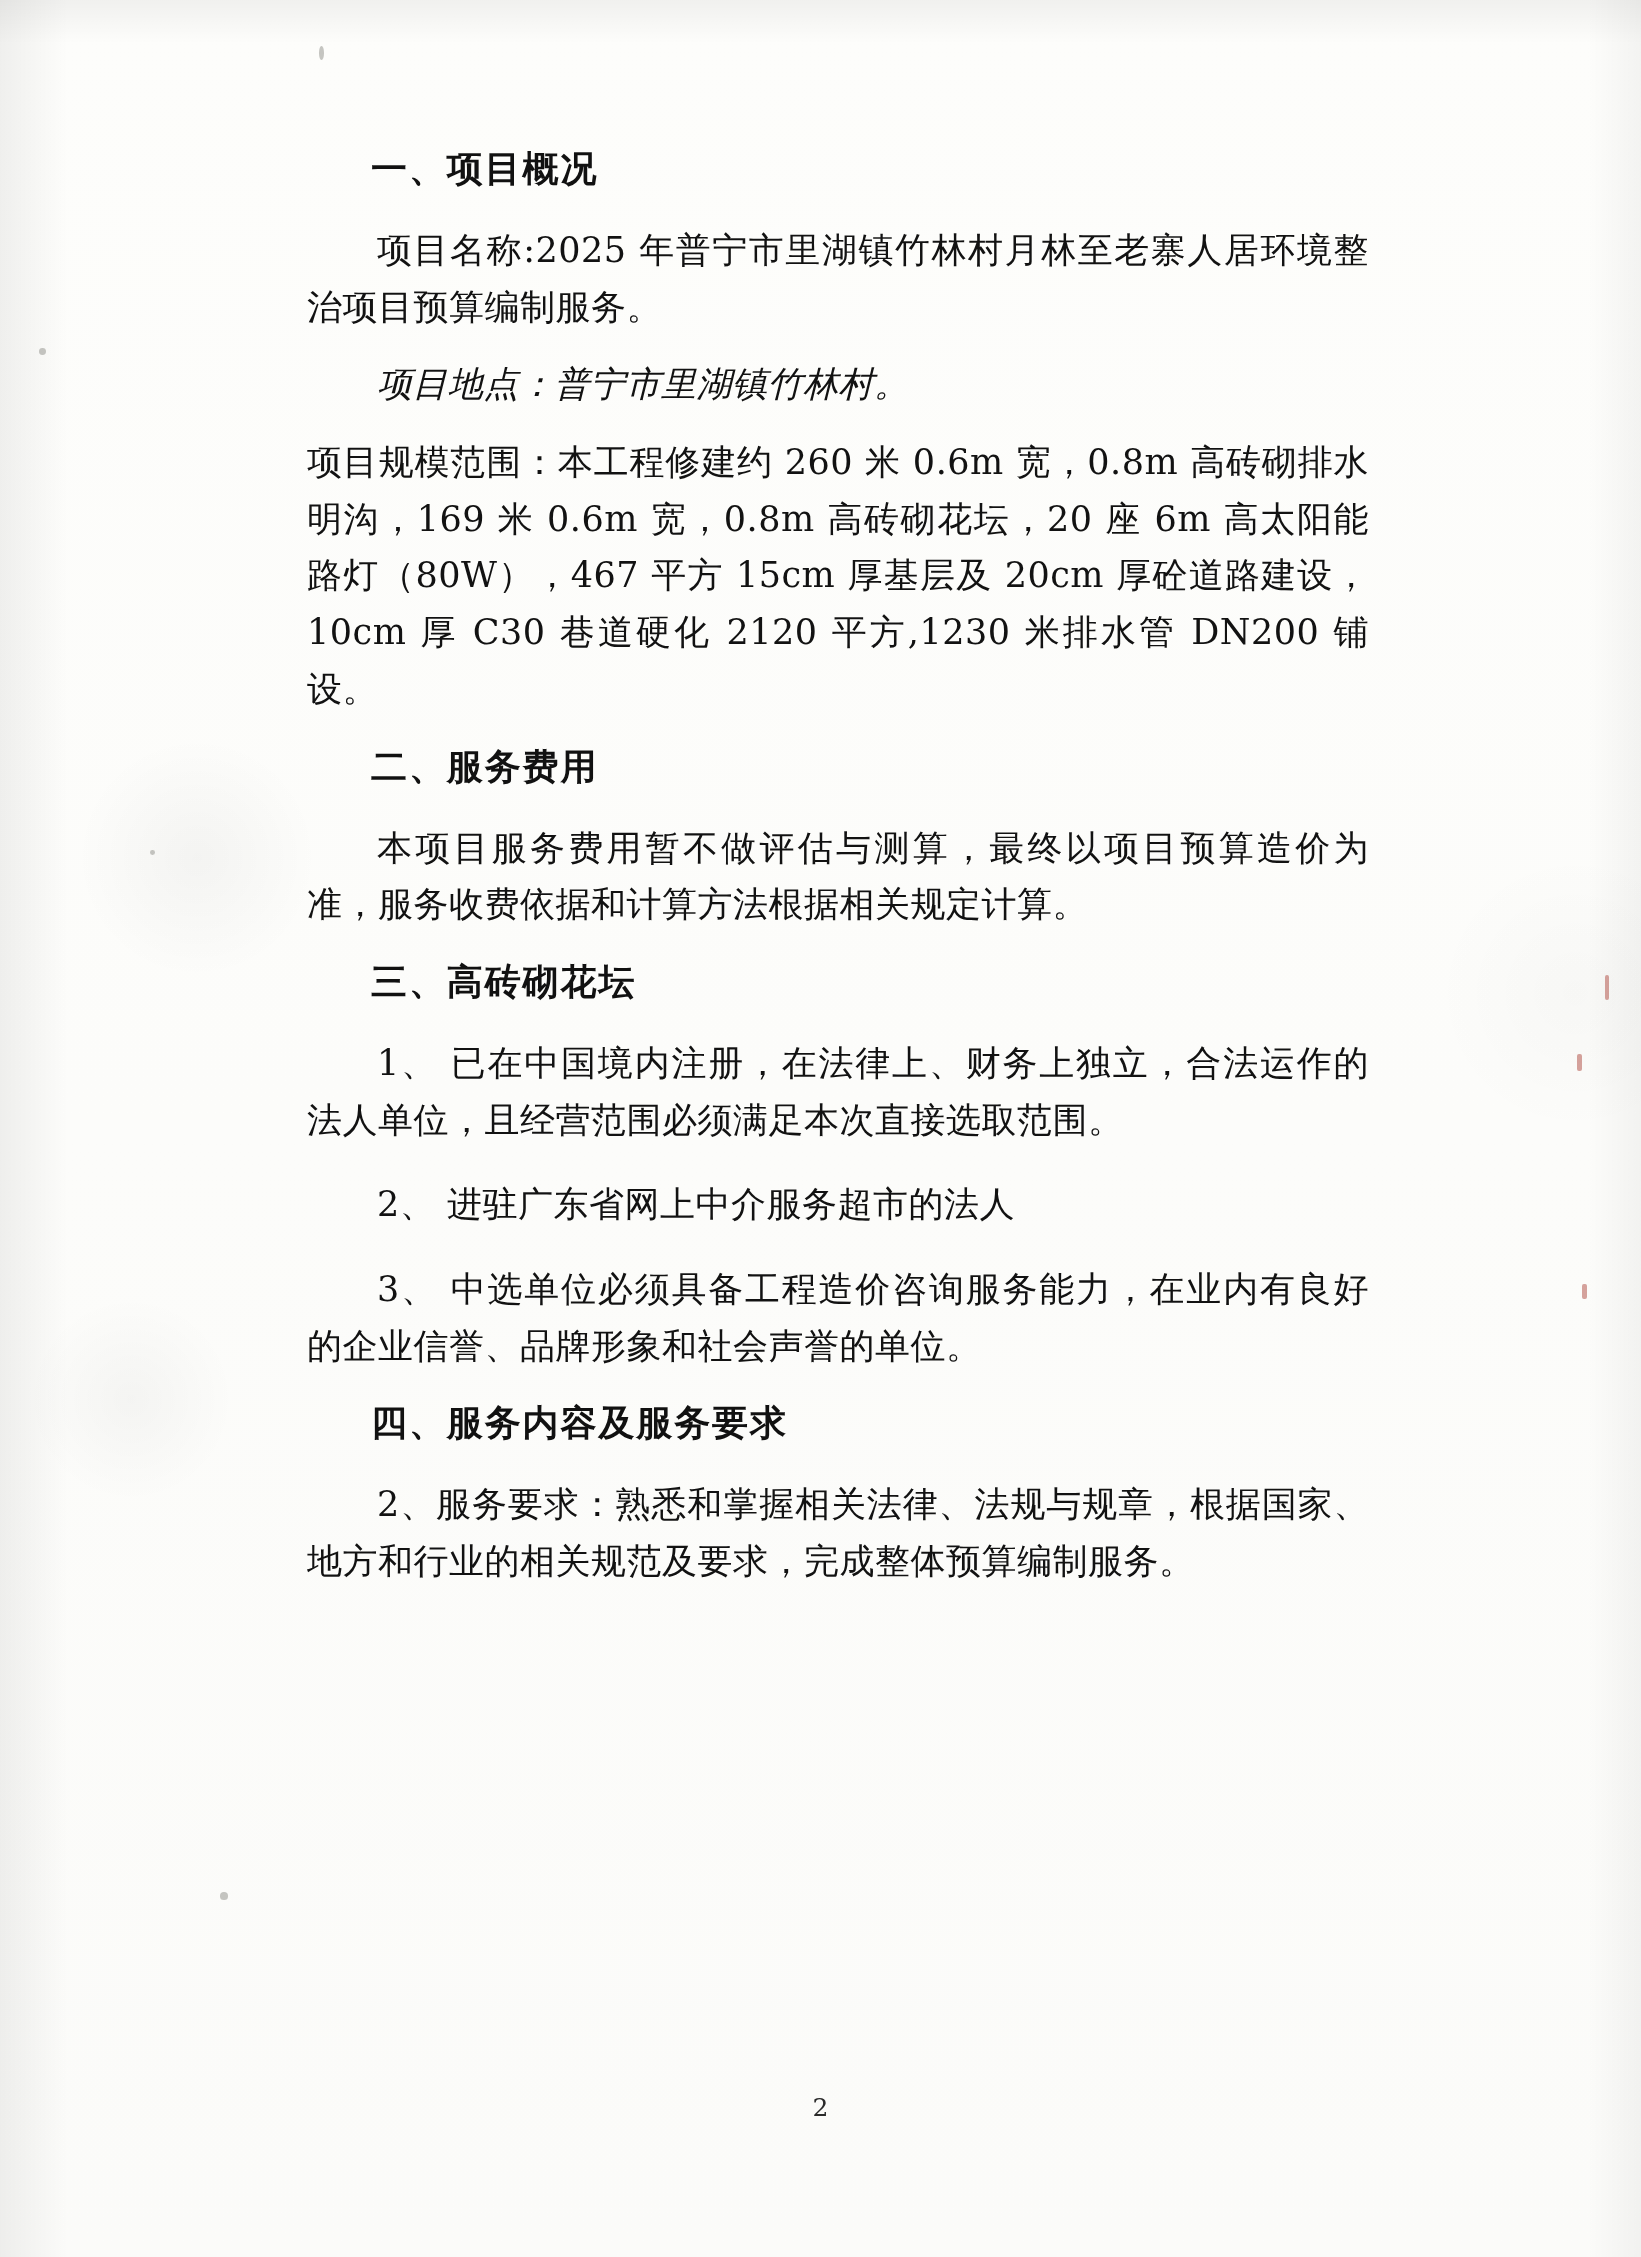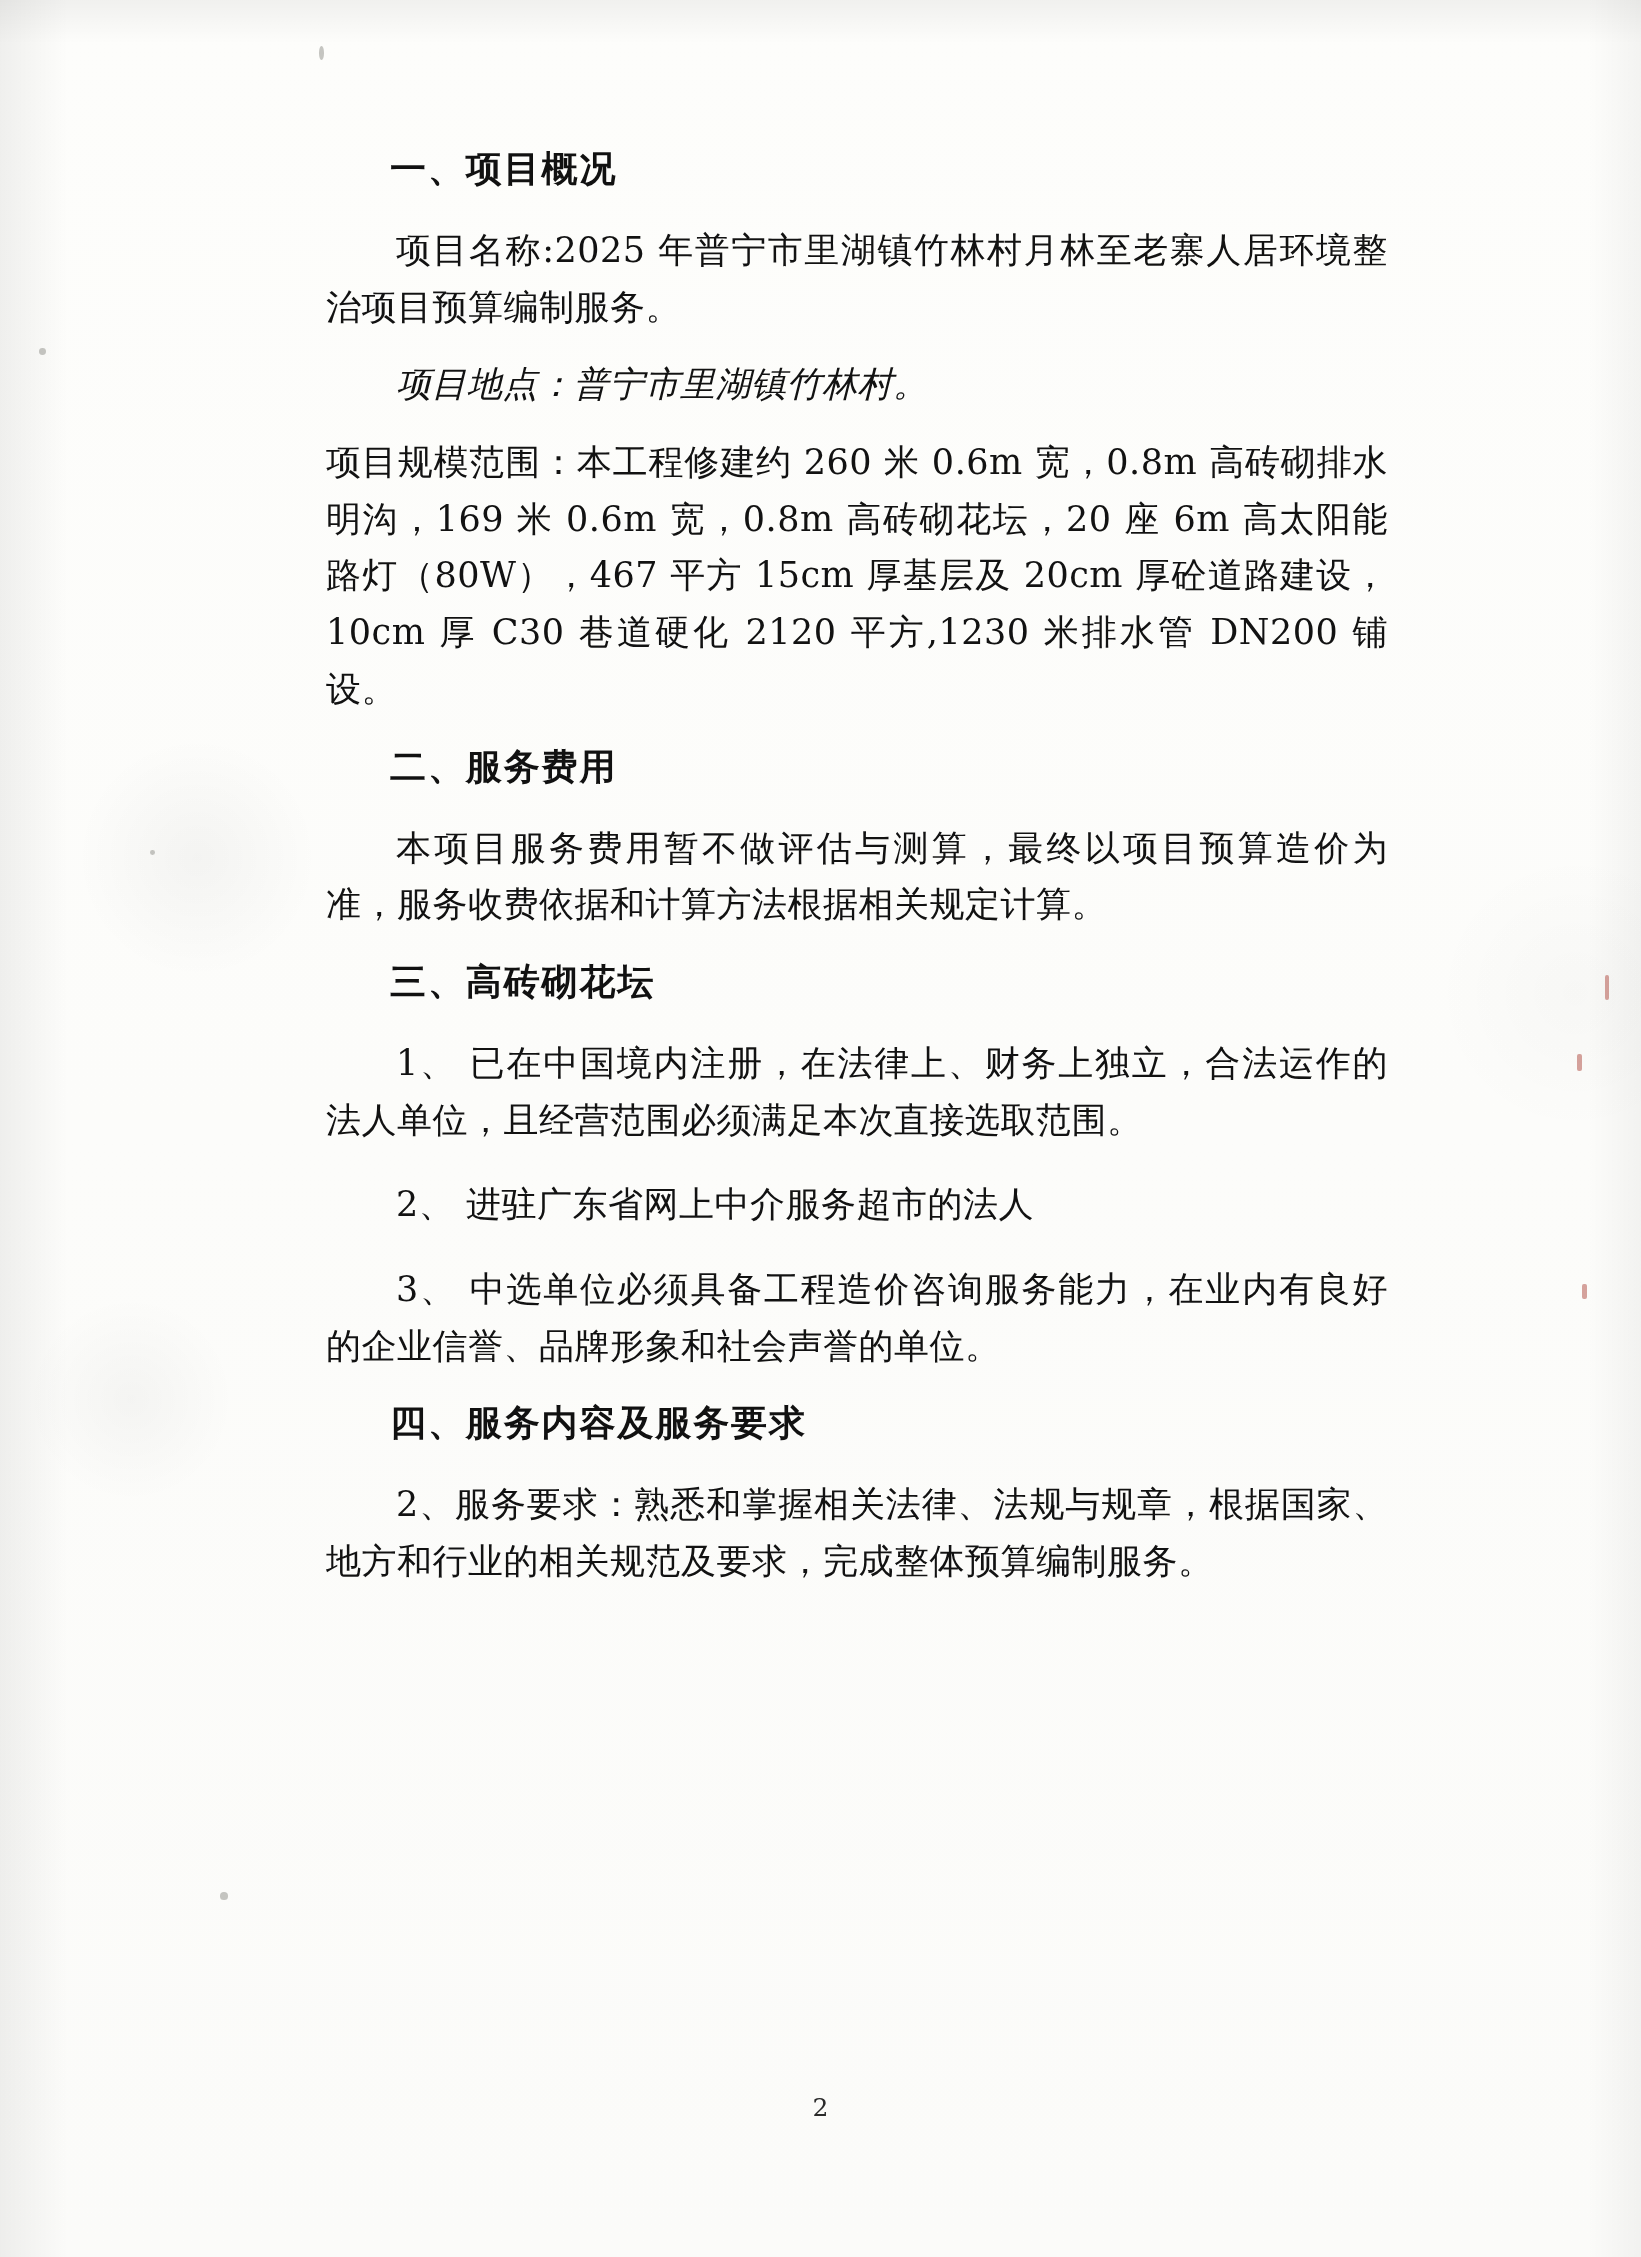--- a/index.html
+++ b/index.html
@@ -45,21 +45,21 @@
   .edge-shade-right {
     position: absolute;
     right: 0; top: 0;
     width: 54px; height: 2257px;
     background: linear-gradient(270deg, rgba(0,0,0,0.04) 0%, rgba(0,0,0,0.0) 100%);
     pointer-events: none;
   }
 
   .content {
     position: absolute;
-    left: 326px;
+    left: 307px;
     top: 145px;
     width: 1062px;
   }
 
   h2.heading {
     font-family: "DejaVu Sans", "Liberation Sans", sans-serif;
     font-weight: bold;
     font-size: 36px;
     letter-spacing: 1.9px;
     margin: 0 0 13.5px 0;

